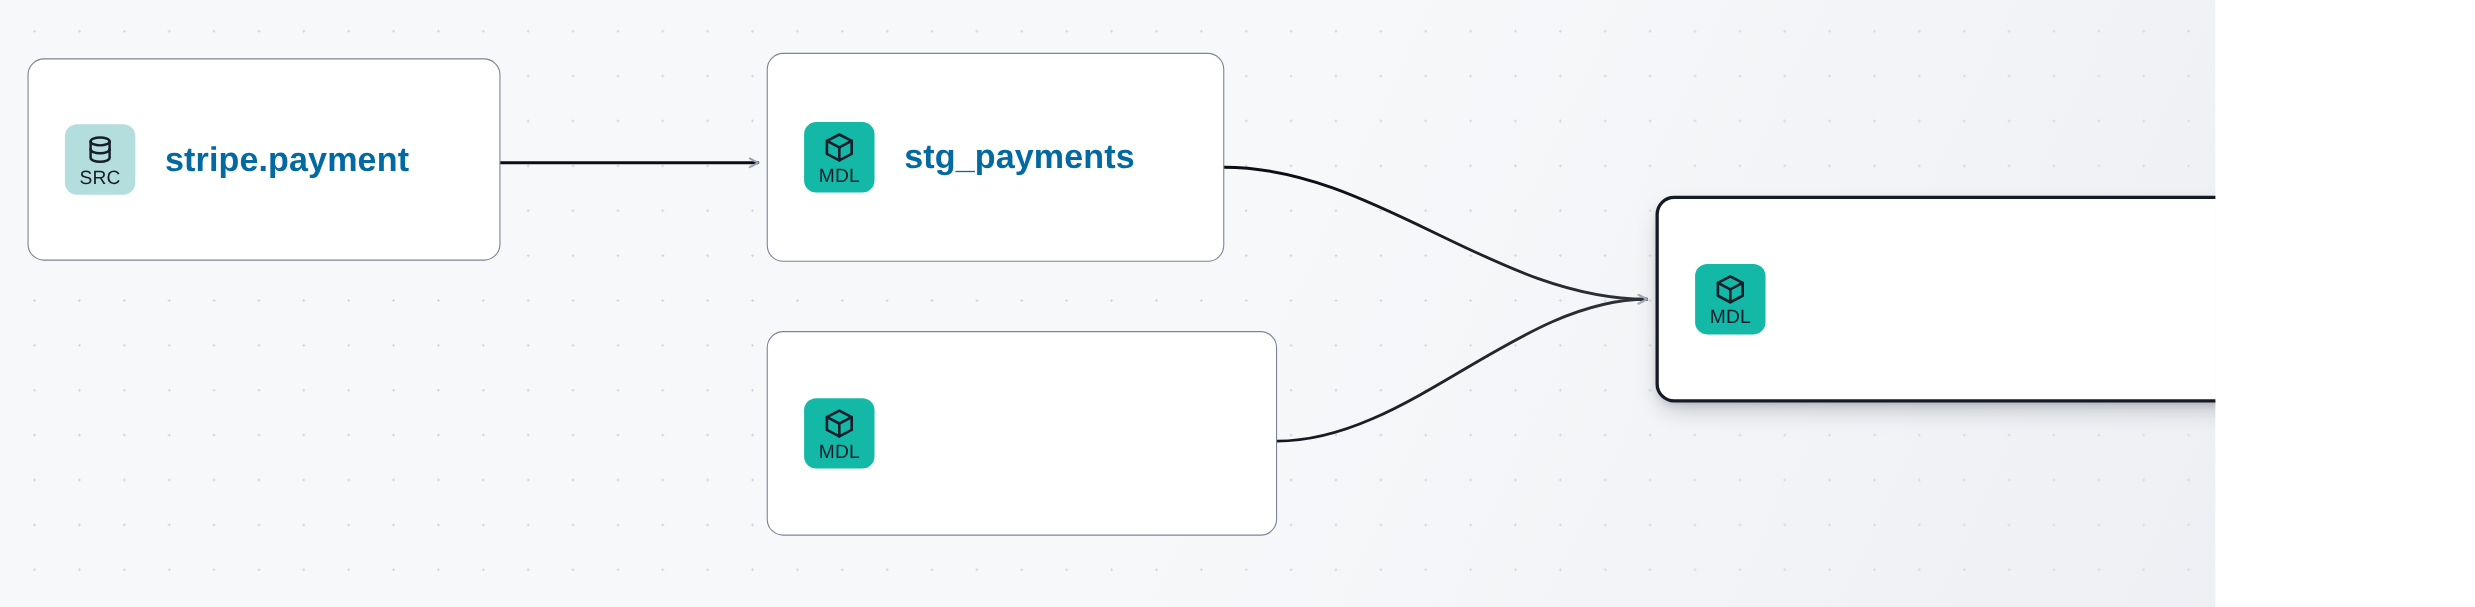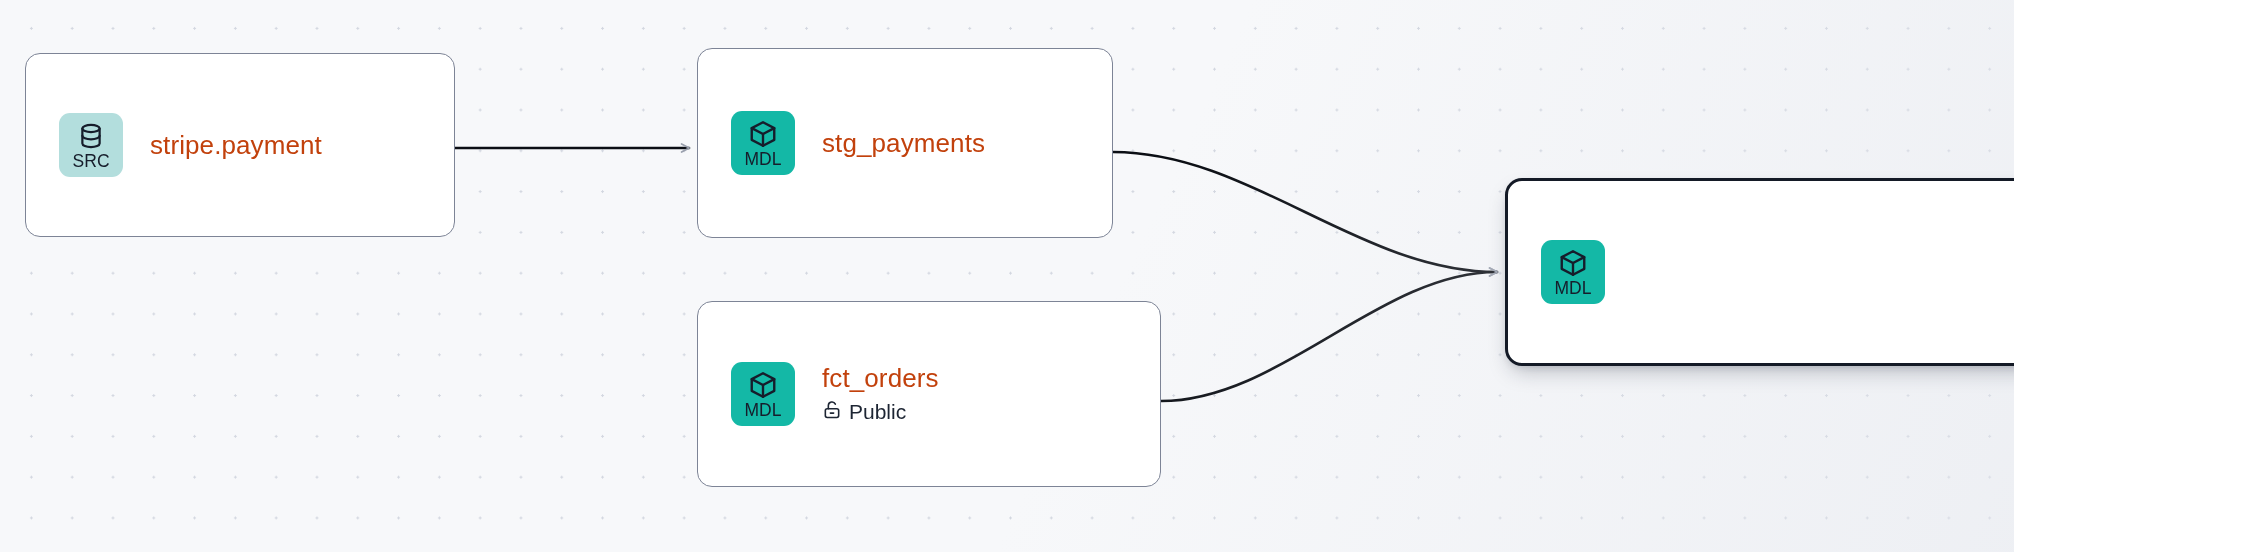--- a/index.html
+++ b/index.html
@@ -81,24 +81,24 @@
     margin-top: 1px;
   }
 
   .node-body {
     margin-left: 27px;
     display: flex;
     flex-direction: column;
     justify-content: center;
   }
   .node-title {
-    font-size: 26px;
+    font-size: 31px;
     line-height: 30px;
-    color: #c2410c;
-    font-weight: 400;
+    color: #0369a1;
+    font-weight: 700;
     white-space: nowrap;
     letter-spacing: 0.1px;
   }
   .node-sub {
     display: flex;
     align-items: center;
     gap: 7px;
     margin-top: 6px;
     font-size: 21px;
     line-height: 24px;
@@ -156,31 +156,20 @@
   </div>
       <div class="node" style="left: 697px; top: 301px; width: 464px; height: 186px;">
     <div class="badge mdl">
       <span class="glyph"><svg width="30" height="30" viewBox="0 0 24 24" fill="none" stroke="currentColor" stroke-width="1.9" stroke-linecap="round" stroke-linejoin="round">
               <path d="M12 2.6 21 7.3v9.4L12 21.4 3 16.7V7.3z"></path>
               <path d="M3 7.3 12 12l9-4.7"></path>
               <path d="M12 12v9.4"></path>
             </svg></span>
       <span class="abbr">MDL</span>
     </div>
-    <div class="node-body">
-      <div class="node-title">fct_orders</div>
-      <div class="node-sub">
-        <span class="lock"><svg width="20" height="21" viewBox="0 0 24 24" fill="none" stroke="currentColor" stroke-width="1.9" stroke-linecap="round" stroke-linejoin="round">
-                <rect x="4" y="11" width="16" height="10.5" rx="2.2"></rect>
-                <path d="M7.6 11V7.2A4.4 4.4 0 0 1 16 5.6"></path>
-                <path d="M10 16.3h4"></path>
-              </svg></span>
-        <span>Public</span>
-      </div>
-    </div>
   </div>
       <div class="node selected" style="left: 1505px; top: 178px; width: 700px; height: 188px;">
     <div class="badge mdl">
       <span class="glyph"><svg width="30" height="30" viewBox="0 0 24 24" fill="none" stroke="currentColor" stroke-width="1.9" stroke-linecap="round" stroke-linejoin="round">
               <path d="M12 2.6 21 7.3v9.4L12 21.4 3 16.7V7.3z"></path>
               <path d="M3 7.3 12 12l9-4.7"></path>
               <path d="M12 12v9.4"></path>
             </svg></span>
       <span class="abbr">MDL</span>
     </div>

